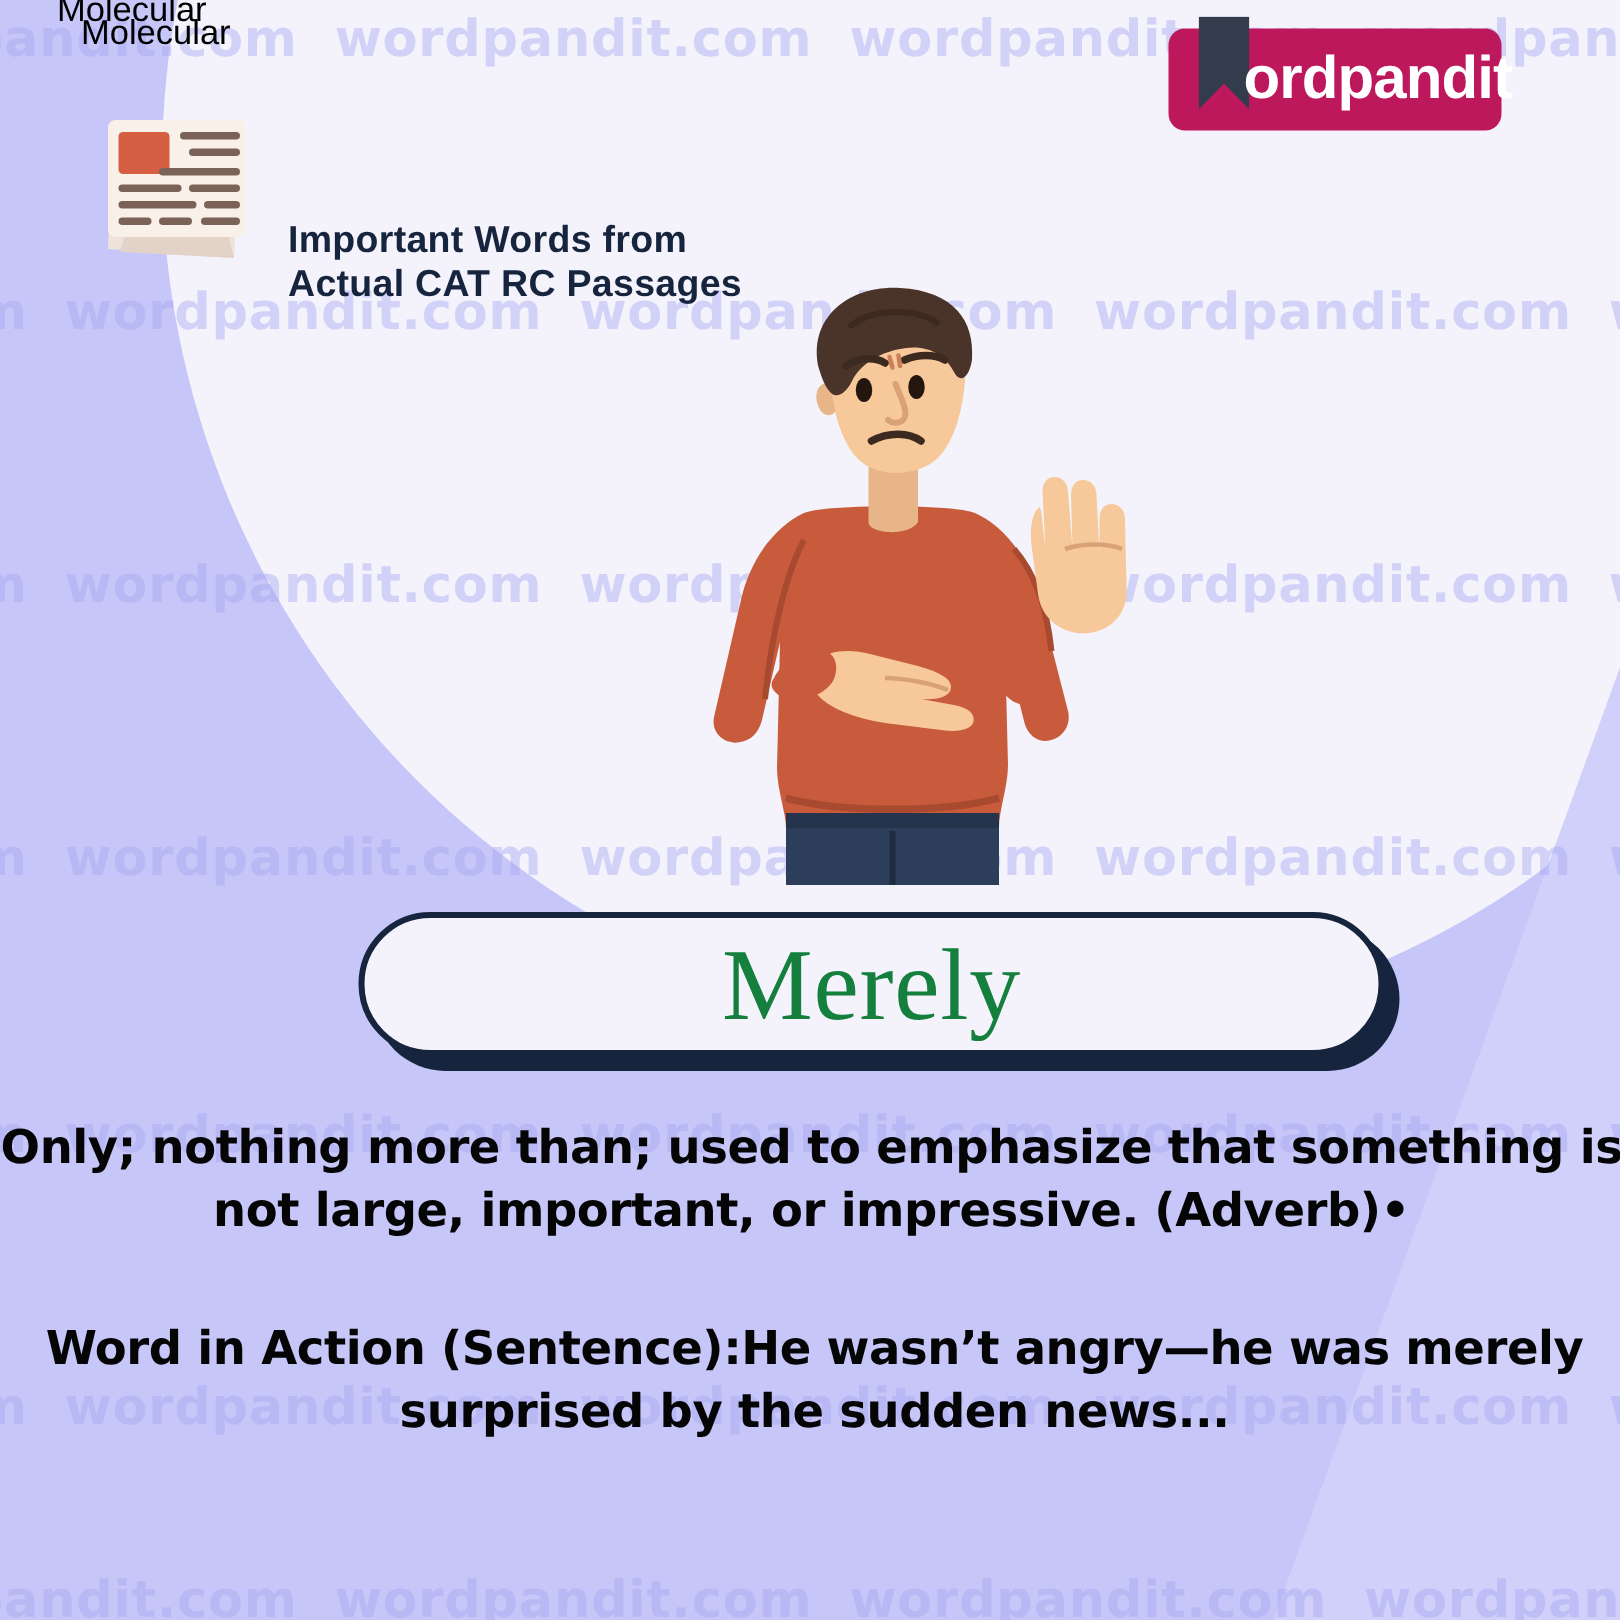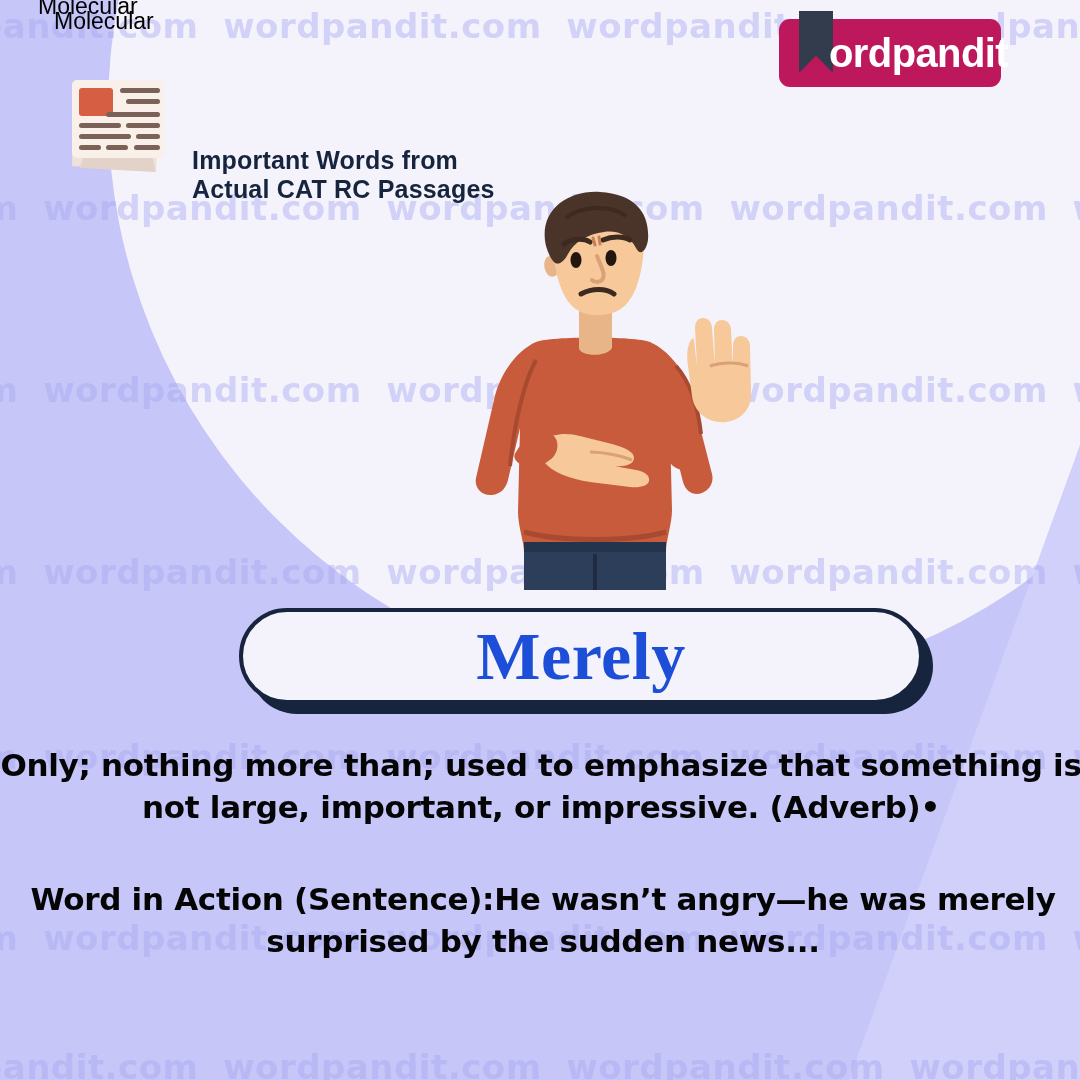--- a/index.html
+++ b/index.html
@@ -137,22 +137,22 @@
     background:#F4F3FC;
     border:4px solid #16243D;
     border-radius:48px;
     display:flex;
     align-items:center;
     justify-content:center;
   }
   .word-card-text {
     font-family:"Liberation Serif", serif;
     font-size:68px;
-    font-weight:700;
-    color:#1d4ed8;
+    font-weight:400;
+    color:#15803d;
     letter-spacing:.5px;
     line-height:1;
   }
 
   
   .definition {
     position:absolute;
     left:0; top:744px;
     width:1082px;
     text-align:center;

